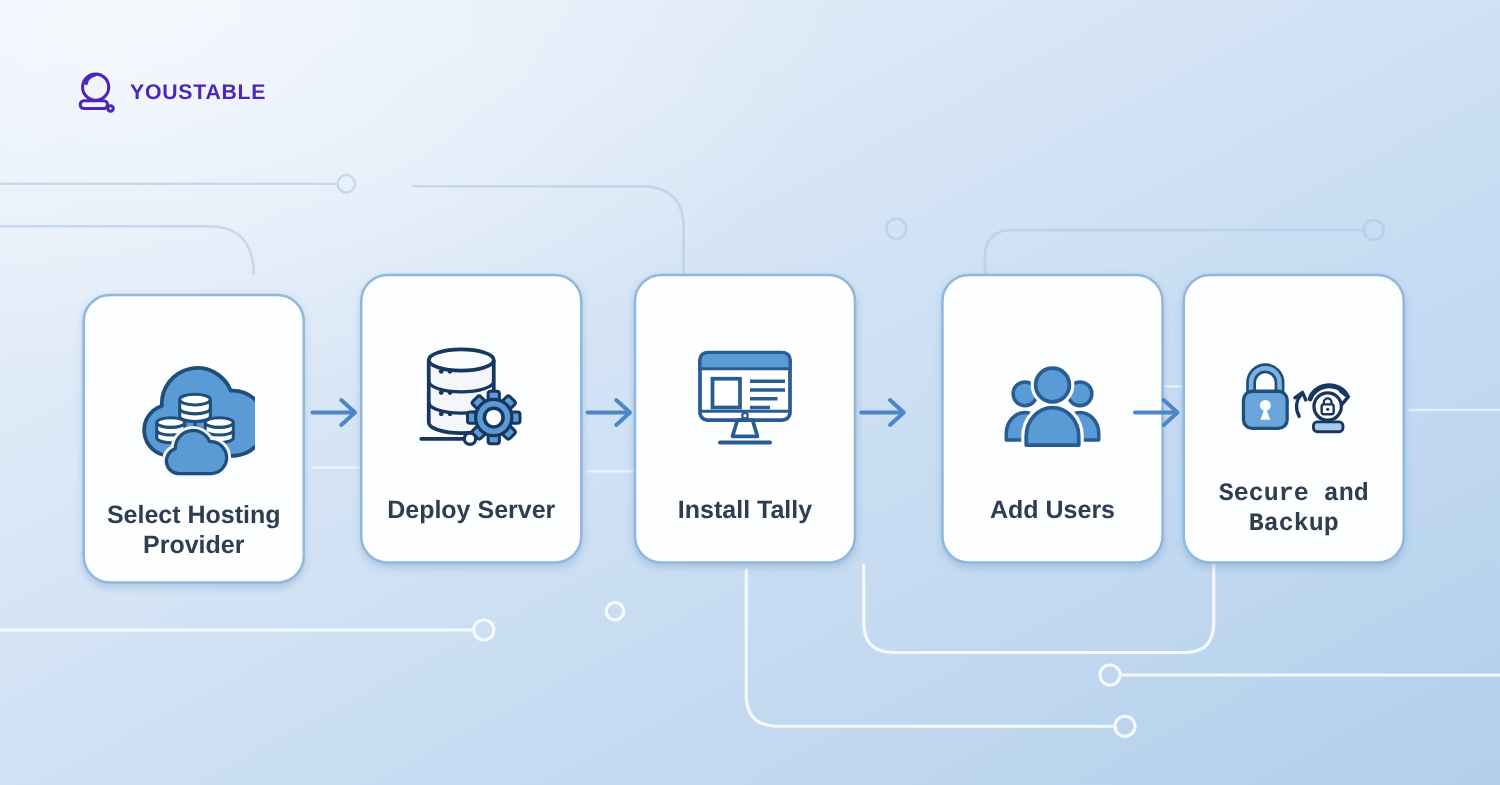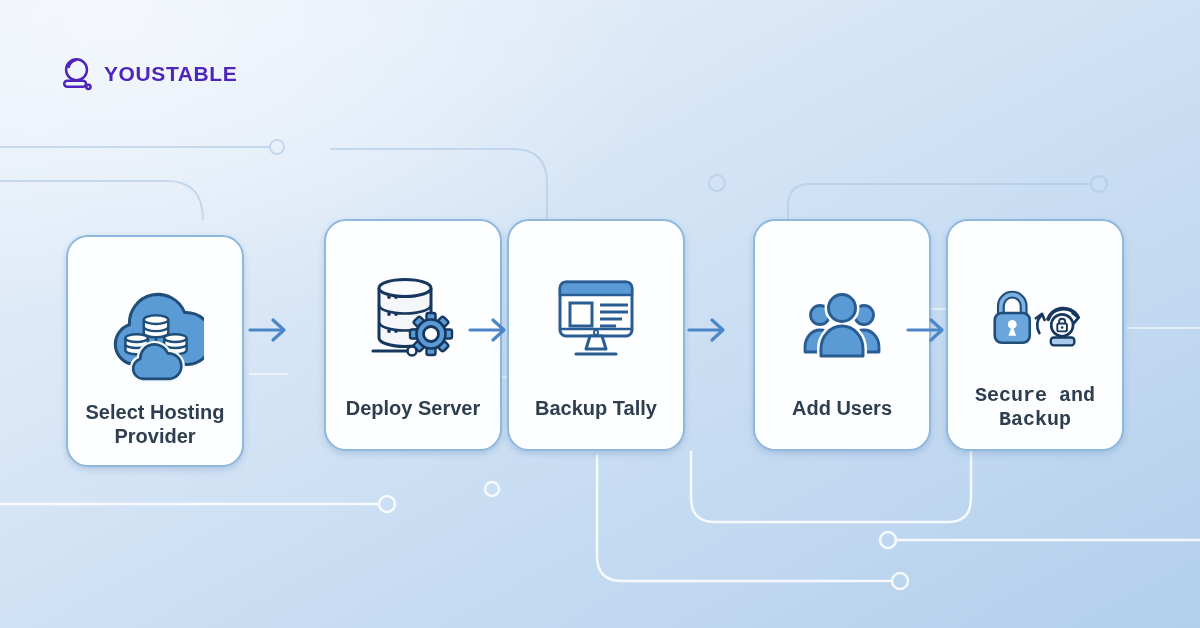--- a/index.html
+++ b/index.html
@@ -9,29 +9,29 @@
   }
   .canvas{
     position:relative;width:1200px;height:628px;
     background:
       radial-gradient(900px 480px at 10% 4%, rgba(255,255,255,.55), rgba(255,255,255,0) 62%),
       linear-gradient(152deg,#e9f1fb 0%,#dde9f7 28%,#cadef3 58%,#b3cfec 100%);
   }
   .bg-lines{position:absolute;left:0;top:0;z-index:0;}
   
   .logo{position:absolute;left:58px;top:54px;display:flex;align-items:center;gap:8px;z-index:2;}
-  .logo-text{font-size:21px;font-weight:bold;letter-spacing:.6px;color:#4e24bb;}
+  .logo-text{font-size:17px;font-weight:bold;letter-spacing:.6px;color:#4e24bb;}
   
   .card{
     position:absolute;top:219px;width:178px;height:232px;
     background:#fdfeff;border:2px solid #8fb8de;border-radius:22px;
     box-shadow:0 3px 6px rgba(96,138,184,.30);
     box-sizing:border-box;z-index:2;
   }
-  .card-1{left:66px;margin-top:16px;} .card-2{left:288px;margin-left:36px;} .card-3{left:507px;}
+  .card-1{left:66px;margin-top:16px;} .card-2{left:288px;} .card-3{left:507px;}
   .card-4{left:753px;} .card-5{left:946px;font-family:Liberation Mono, monospace;}
   .icon-wrap{position:absolute;top:50px;left:50%;transform:translateX(-50%);width:98px;height:98px;
     display:flex;align-items:center;justify-content:center;}
   .label{
     position:absolute;top:158px;left:10px;right:10px;height:58px;
     display:flex;align-items:center;justify-content:center;text-align:center;
     font-size:20px;font-weight:700;line-height:1.22;color:#2e3e50;
   }
   .arrow{position:absolute;top:317px;z-index:3;}
   .arrow-1{left:248px;} .arrow-2{left:468px;} .arrow-3{left:687px;} .arrow-4{left:906px;}
@@ -153,21 +153,21 @@
         <rect x="12" y="8" width="72" height="54" rx="6" fill="#ffffff" stroke="#2a5c94" stroke-width="3"></rect>
         <path d="M18 8 H78 A6 6 0 0 1 84 14 V21 H12 V14 A6 6 0 0 1 18 8 Z" fill="#5b9bd5" stroke="#2a5c94" stroke-width="2.5"></path>
         <rect x="22" y="29" width="22" height="23" fill="none" stroke="#2a5c94" stroke-width="3"></rect>
         <path d="M52 31 H80 M52 38 H80 M52 45 H74 M52 52 H68" stroke="#2a5c94" stroke-width="2.8"></path>
         <path d="M12 55 H84" stroke="#2a5c94" stroke-width="2.5"></path>
         <circle cx="48" cy="58.5" r="2.2" fill="#ffffff" stroke="#2a5c94" stroke-width="1.8"></circle>
         <path d="M42 62 L38 75 H58 L54 62 Z" fill="#ffffff" stroke="#2a5c94" stroke-width="3" stroke-linejoin="round"></path>
         <path d="M28 80 H68" stroke="#2a5c94" stroke-width="3.2" stroke-linecap="round"></path>
       </svg>
     </div>
-    <div class="label">Backup Tally</div>
+    <div class="label">Install Tally</div>
   </section>
 
   <svg class="arrow arrow-3" width="40" height="26" viewBox="0 0 40 26" fill="none" stroke="#4a86c8" stroke-width="3.2" stroke-linecap="round" stroke-linejoin="round">
     <path d="M2 13 H34"></path>
       <path d="M25 3 L36 13 L25 23"></path>
   </svg>
 
   <section class="card card-4">
     <div class="icon-wrap">
       <svg width="96" height="94" viewBox="0 0 96 92" fill="none">

